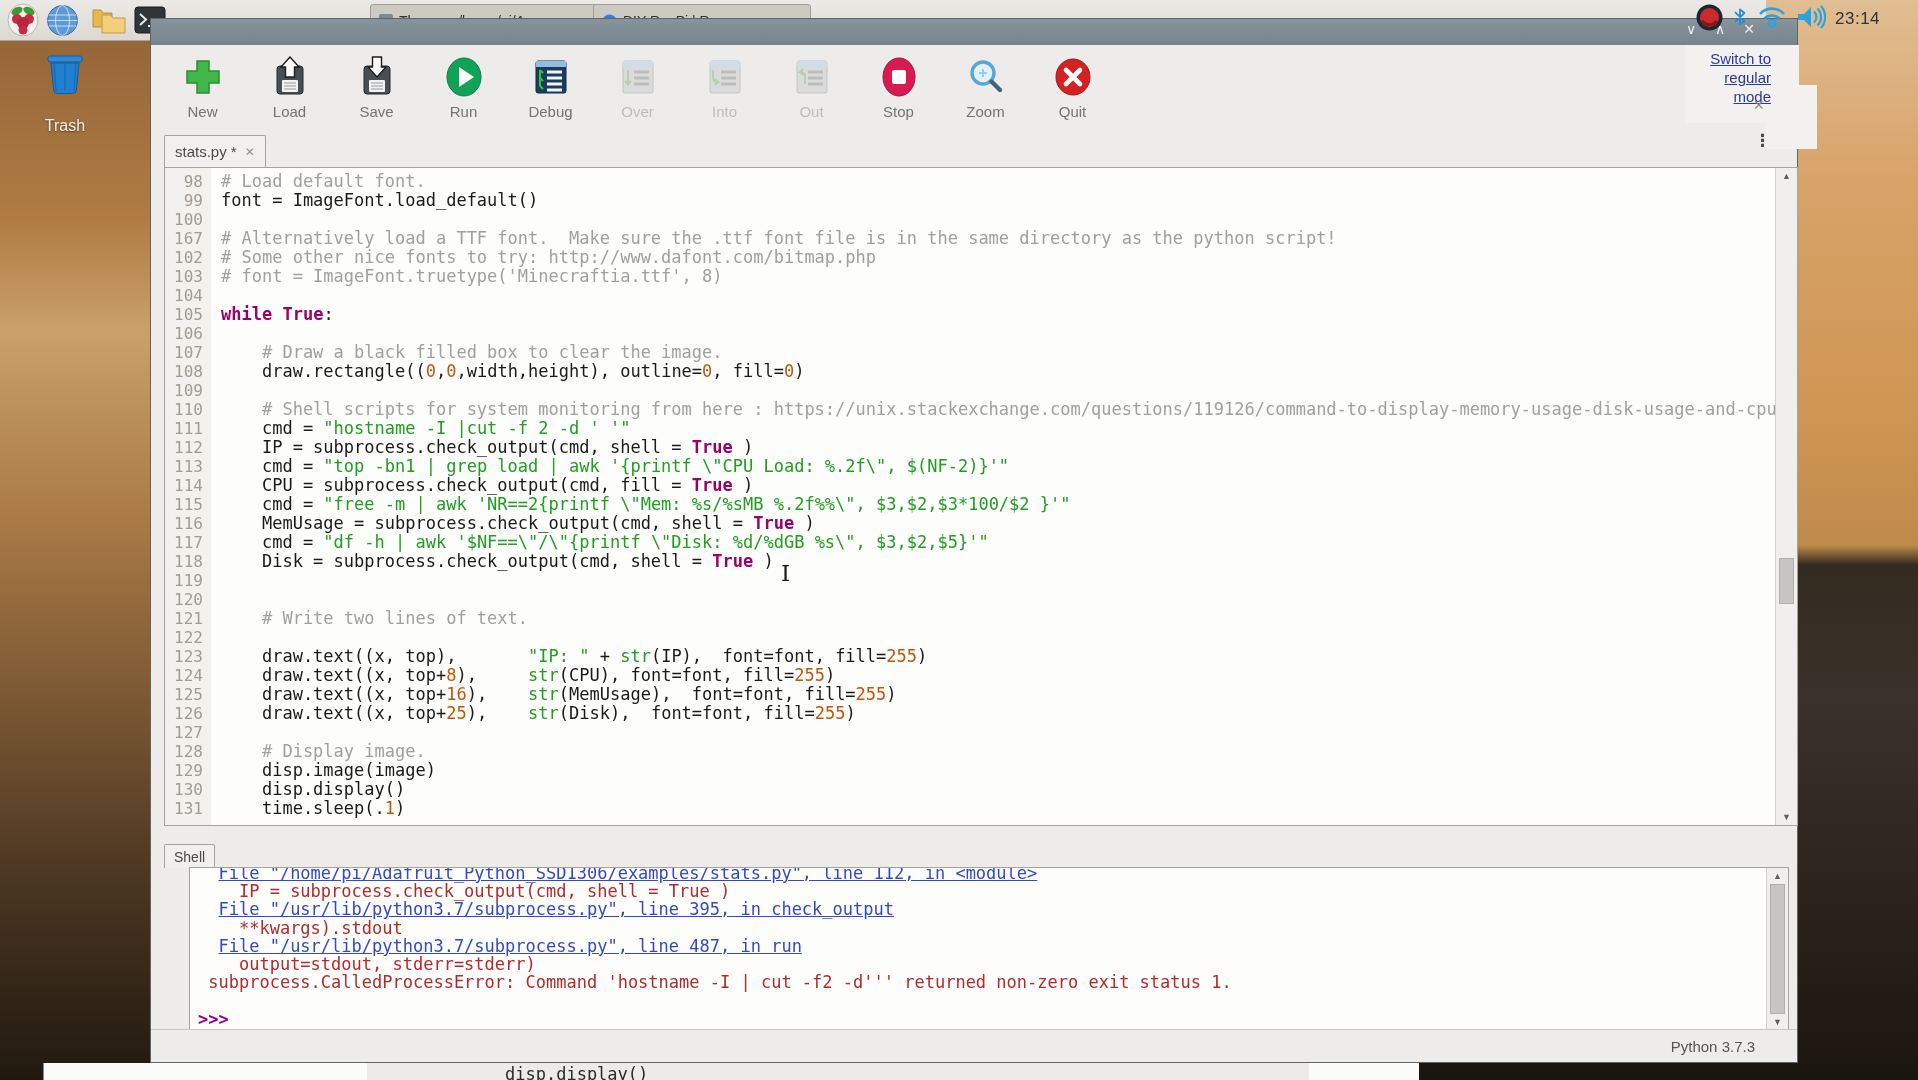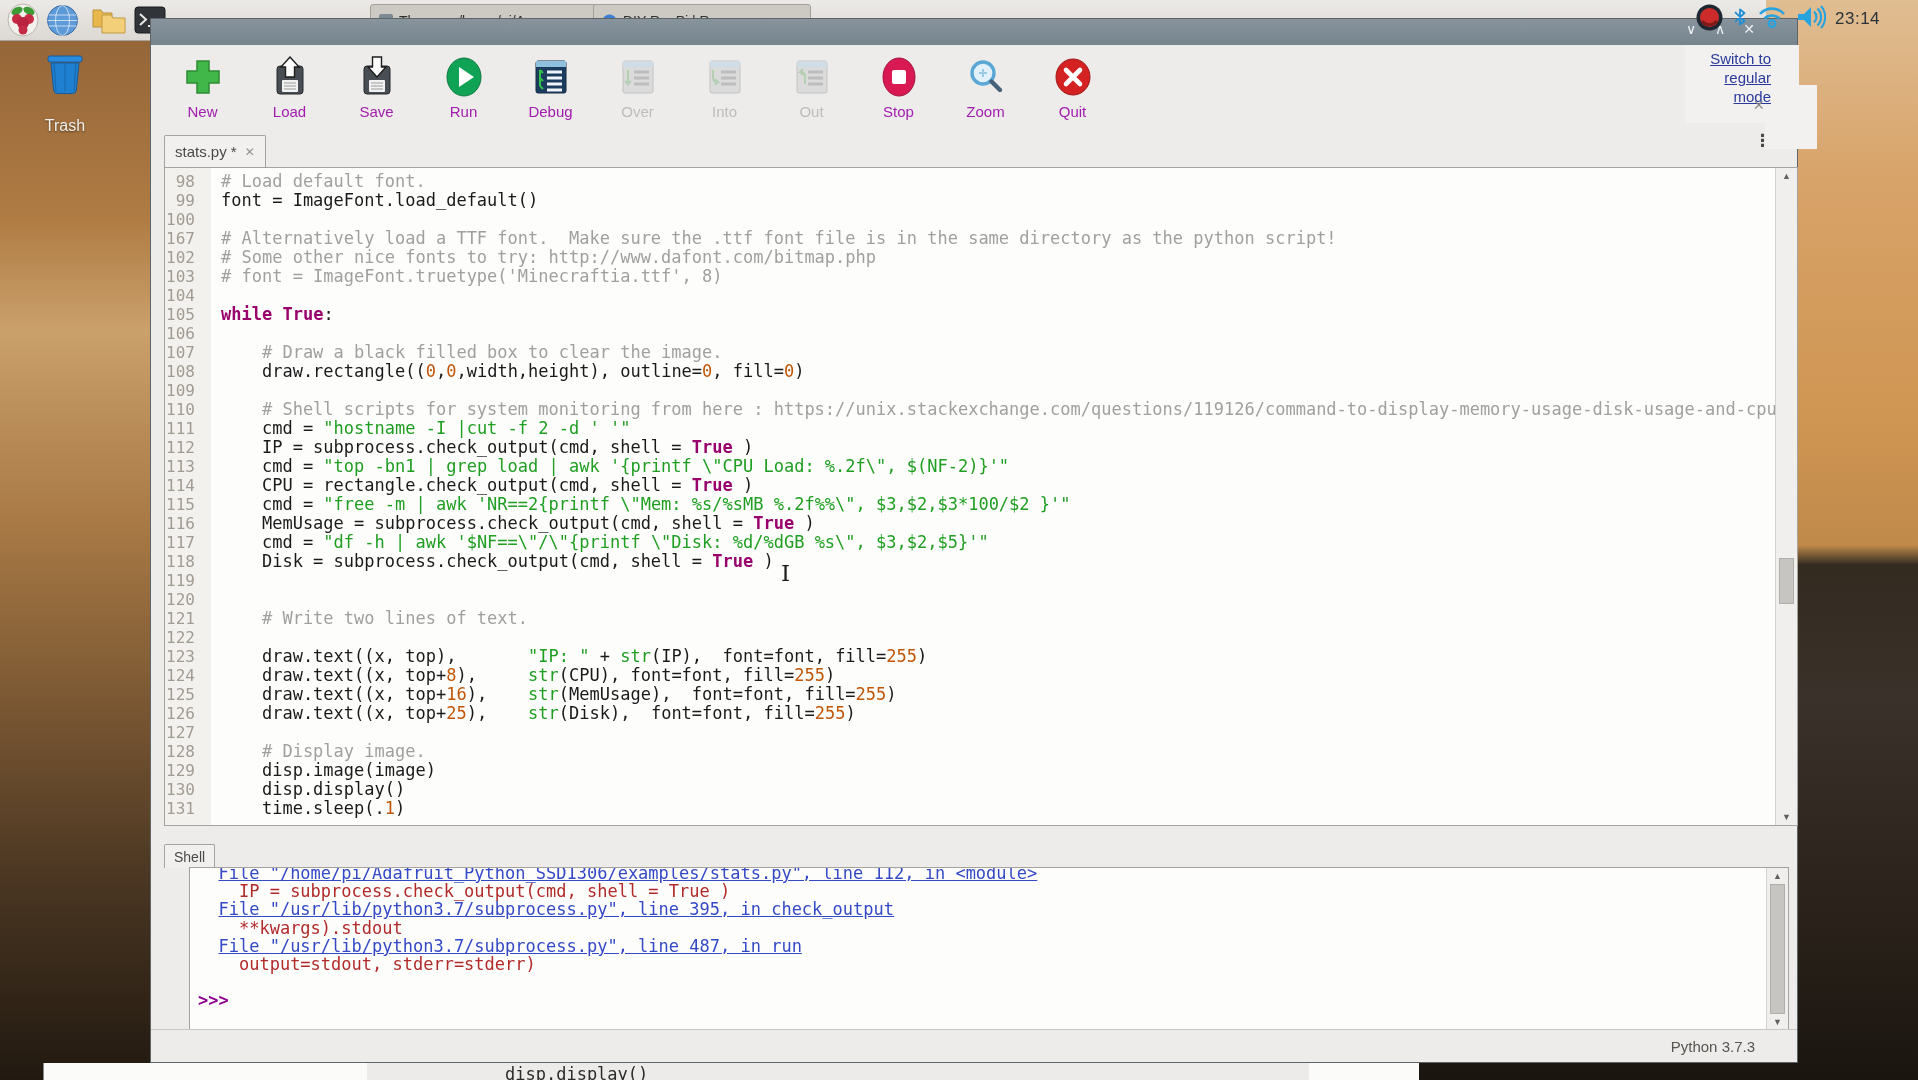--- a/index.html
+++ b/index.html
@@ -38,21 +38,21 @@
   .titlebar{position:absolute;left:0;top:0;width:100%;height:26px;background:linear-gradient(180deg,#87949e,#76848e);
     display:flex;align-items:center;justify-content:center;}
   .titlebar .t{color:#f4f6f7;font-size:15px;font-weight:300;letter-spacing:.2px;}
   .winctl{position:absolute;top:2px;right:40px;display:flex;gap:13px;}
   .winctl span{color:#eef1f3;font-size:14px;width:16px;text-align:center;cursor:default;}
 
   
   .toolbar{position:absolute;left:8px;top:28px;height:80px;display:flex;}
   .tbtn{width:87px;display:flex;flex-direction:column;align-items:center;justify-content:flex-start;padding-top:6px;}
   .ticon{height:48px;display:flex;align-items:center;justify-content:center;}
-  .tlabel{font-size:15px;color:#a21caf;margin-top:2px;}
+  .tlabel{font-size:15px;color:#737373;margin-top:2px;}
   .tbtn.dis .tlabel{color:#bcbcba;}
 
   
   .switchpanel{position:absolute;left:1534px;top:26px;width:114px;height:78px;background:#f2f1ef;z-index:6;}
   .switchpanel .stub{position:absolute;left:80px;top:40px;width:52px;height:64px;background:#f2f1ef;}
   .switchlink{position:absolute;right:28px;top:4px;width:82px;text-align:right;
     color:#2a3a9c;font-size:15px;text-decoration:underline;line-height:19px;}
   .switchclose{position:absolute;left:68px;top:52px;color:#8a8a8a;font-size:14px;font-weight:bold;}
 
   
@@ -60,21 +60,21 @@
   .tab{position:absolute;left:13px;bottom:0;height:31px;background:#f1f0ee;border:1px solid #a6a39f;border-bottom:none;
     border-radius:2px 2px 0 0;display:flex;align-items:center;padding:0 10px;gap:8px;}
   .tab .name{font-size:15px;color:#4b4a48;}
   .tab .x{font-size:12px;color:#919191;font-weight:bold;}
   .kebab{position:absolute;right:26px;top:4px;font-size:17px;color:#4a4a4a;font-weight:bold;}
 
   
   .editor{position:absolute;left:13px;top:148px;width:1634px;height:659px;background:#fdfdfc;
     border:1px solid #a6a39f;box-sizing:border-box;overflow:hidden;}
   .gutter{position:absolute;left:0;top:0;width:46px;height:100%;background:#f2f1ee;padding-top:4px;box-sizing:border-box;}
-  .ln{font-family:"DejaVu Sans Mono",monospace;font-size:16px;line-height:19px;color:#a29b92;text-align:right;padding-right:16px;}
+  .ln{font-family:"DejaVu Sans Mono",monospace;font-size:16px;line-height:19px;color:#a29b92;text-align:right;padding-right:8px;}
   .codes{position:absolute;left:46px;top:0;right:22px;bottom:0;padding:4px 0 0 10px;overflow:hidden;}
   .cl{font-family:"DejaVu Sans Mono",monospace;font-size:17px;line-height:19px;white-space:pre;color:#1a1a1a;}
   .t-d{color:#1a1a1a}
   .t-c{color:#a0a09e}
   .t-k{color:#99006c;font-weight:bold}
   .t-s{color:#1f9e21}
   .t-n{color:#c25608}
   .vscroll{position:absolute;right:0;top:0;width:22px;height:100%;background:#f0efed;border-left:1px solid #d4d2cf;box-sizing:border-box;}
   .vscroll .up,.vscroll .dn{position:absolute;left:0;width:100%;text-align:center;font-size:9px;color:#5f5f5f;}
   .vscroll .up{top:3px}.vscroll .dn{bottom:3px}
@@ -383,21 +383,21 @@
           <div class="cl">&nbsp;</div>
           <div class="cl"><span class="t-k">while</span><span class="t-d"> </span><span class="t-k">True</span><span class="t-d">:</span></div>
           <div class="cl">&nbsp;</div>
           <div class="cl"><span class="t-c">    # Draw a black filled box to clear the image.</span></div>
           <div class="cl"><span class="t-d">    draw.rectangle((</span><span class="t-n">0</span><span class="t-d">,</span><span class="t-n">0</span><span class="t-d">,width,height), outline=</span><span class="t-n">0</span><span class="t-d">, fill=</span><span class="t-n">0</span><span class="t-d">)</span></div>
           <div class="cl">&nbsp;</div>
           <div class="cl"><span class="t-c">    # Shell scripts for system monitoring from here : https://unix.stackexchange.com/questions/119126/command-to-display-memory-usage-disk-usage-and-cpu</span></div>
           <div class="cl"><span class="t-d">    cmd = </span><span class="t-s">"hostname -I |cut -f 2 -d ' '"</span></div>
           <div class="cl"><span class="t-d">    IP = subprocess.check_output(cmd, shell = </span><span class="t-k">True</span><span class="t-d"> )</span></div>
           <div class="cl"><span class="t-d">    cmd = </span><span class="t-s">"top -bn1 | grep load | awk '{printf \"CPU Load: %.2f\", $(NF-2)}'"</span></div>
-          <div class="cl"><span class="t-d">    CPU = rectangle.check_output(cmd, shell = </span><span class="t-k">True</span><span class="t-d"> )</span></div>
+          <div class="cl"><span class="t-d">    CPU = subprocess.check_output(cmd, fill = </span><span class="t-k">True</span><span class="t-d"> )</span></div>
           <div class="cl"><span class="t-d">    cmd = </span><span class="t-s">"free -m | awk 'NR==2{printf \"Mem: %s/%sMB %.2f%%\", $3,$2,$3*100/$2 }'"</span></div>
           <div class="cl"><span class="t-d">    MemUsage = subprocess.check_output(cmd, shell = </span><span class="t-k">True</span><span class="t-d"> )</span></div>
           <div class="cl"><span class="t-d">    cmd = </span><span class="t-s">"df -h | awk '$NF==\"/\"{printf \"Disk: %d/%dGB %s\", $3,$2,$5}'"</span></div>
           <div class="cl"><span class="t-d">    Disk = subprocess.check_output(cmd, shell = </span><span class="t-k">True</span><span class="t-d"> )</span></div>
           <div class="cl">&nbsp;</div>
           <div class="cl">&nbsp;</div>
           <div class="cl"><span class="t-c">    # Write two lines of text.</span></div>
           <div class="cl">&nbsp;</div>
           <div class="cl"><span class="t-d">    draw.text((x, top),       </span><span class="t-s">"IP: "</span><span class="t-d"> + </span><span class="t-s">str</span><span class="t-d">(IP),  font=font, fill=</span><span class="t-n">255</span><span class="t-d">)</span></div>
           <div class="cl"><span class="t-d">    draw.text((x, top+</span><span class="t-n">8</span><span class="t-d">),     </span><span class="t-s">str</span><span class="t-d">(CPU), font=font, fill=</span><span class="t-n">255</span><span class="t-d">)</span></div>
@@ -421,20 +421,21 @@
       <span class="name">Shell</span>
     </div>
     <div class="shell">
       <div class="shellbody">
           <div class="sl"><span>  </span><span class="s-link">File "/home/pi/Adafruit_Python_SSD1306/examples/stats.py", line 112, in &lt;module&gt;</span></div>
           <div class="sl"><span>    </span><span class="s-err">IP = subprocess.check_output(cmd, shell = True )</span></div>
           <div class="sl"><span>  </span><span class="s-link">File "/usr/lib/python3.7/subprocess.py", line 395, in check_output</span></div>
           <div class="sl"><span>    </span><span class="s-err">**kwargs).stdout</span></div>
           <div class="sl"><span>  </span><span class="s-link">File "/usr/lib/python3.7/subprocess.py", line 487, in run</span></div>
           <div class="sl"><span>    </span><span class="s-err">output=stdout, stderr=stderr)</span></div>
+          <div class="sl"><span> </span><span class="s-err">subprocess.CalledProcessError: Command 'hostname -I | cut -f2 -d''' returned non-zero exit status 1.</span></div>
           <div class="sl"><span></span><span class="s-err"></span></div>
           <div class="sl"><span></span><span class="s-prompt">&gt;&gt;&gt;</span></div>
         </div>
       <div class="vscroll">
         <div class="up">▲</div>
         <div class="thumb" style="top:16px;bottom:16px"></div>
         <div class="dn">▼</div>
       </div>
     </div>
 

